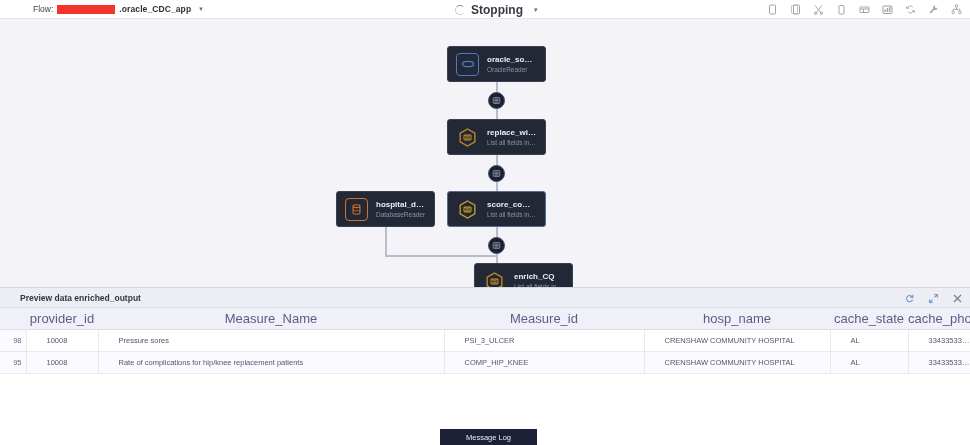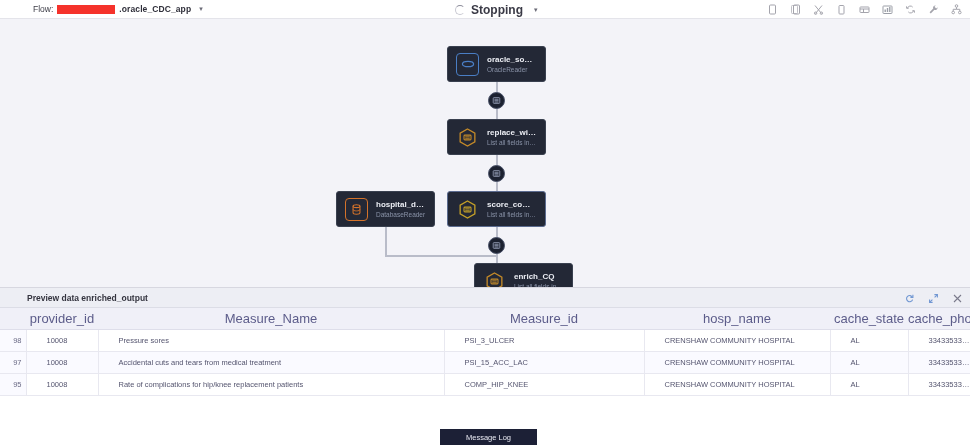--- a/index.html
+++ b/index.html
@@ -109,21 +109,21 @@
     border-top: 1px solid #d7d7e0;
   }
   .preview-head {
     position: relative;
     height: 20px;
     background: #edeef4;
     border-bottom: 1px solid #dcdde6;
     display: flex; align-items: center;
   }
   .preview-title {
-    margin-left: 27px;
+    margin-left: 20px;
     font-size: 8.5px; font-weight: bold; color: #34343f;
   }
   .preview-actions {
     position: absolute; right: 7px; top: 0; height: 20px;
     display: flex; align-items: center; gap: 13px;
   }
   .pa { width: 11px; height: 11px; opacity: .78; display:block; }
   .pa svg { display: block; }
 
   table.grid {
@@ -406,29 +406,20 @@
         <tr>
           <td class="rownum">98</td>
           <td>10008</td>
           <td>Pressure sores</td>
           <td>PSI_3_ULCER</td>
           <td>CRENSHAW COMMUNITY HOSPITAL</td>
           <td>AL</td>
           <td>3343353374</td>
         </tr>
         <tr>
-          <td class="rownum">97</td>
-          <td>10008</td>
-          <td>Accidental cuts and tears from medical treatment</td>
-          <td>PSI_15_ACC_LAC</td>
-          <td>CRENSHAW COMMUNITY HOSPITAL</td>
-          <td>AL</td>
-          <td>3343353374</td>
-        </tr>
-        <tr>
           <td class="rownum">95</td>
           <td>10008</td>
           <td>Rate of complications for hip/knee replacement patients</td>
           <td>COMP_HIP_KNEE</td>
           <td>CRENSHAW COMMUNITY HOSPITAL</td>
           <td>AL</td>
           <td>3343353374</td>
         </tr>
       </tbody>
     </table>

